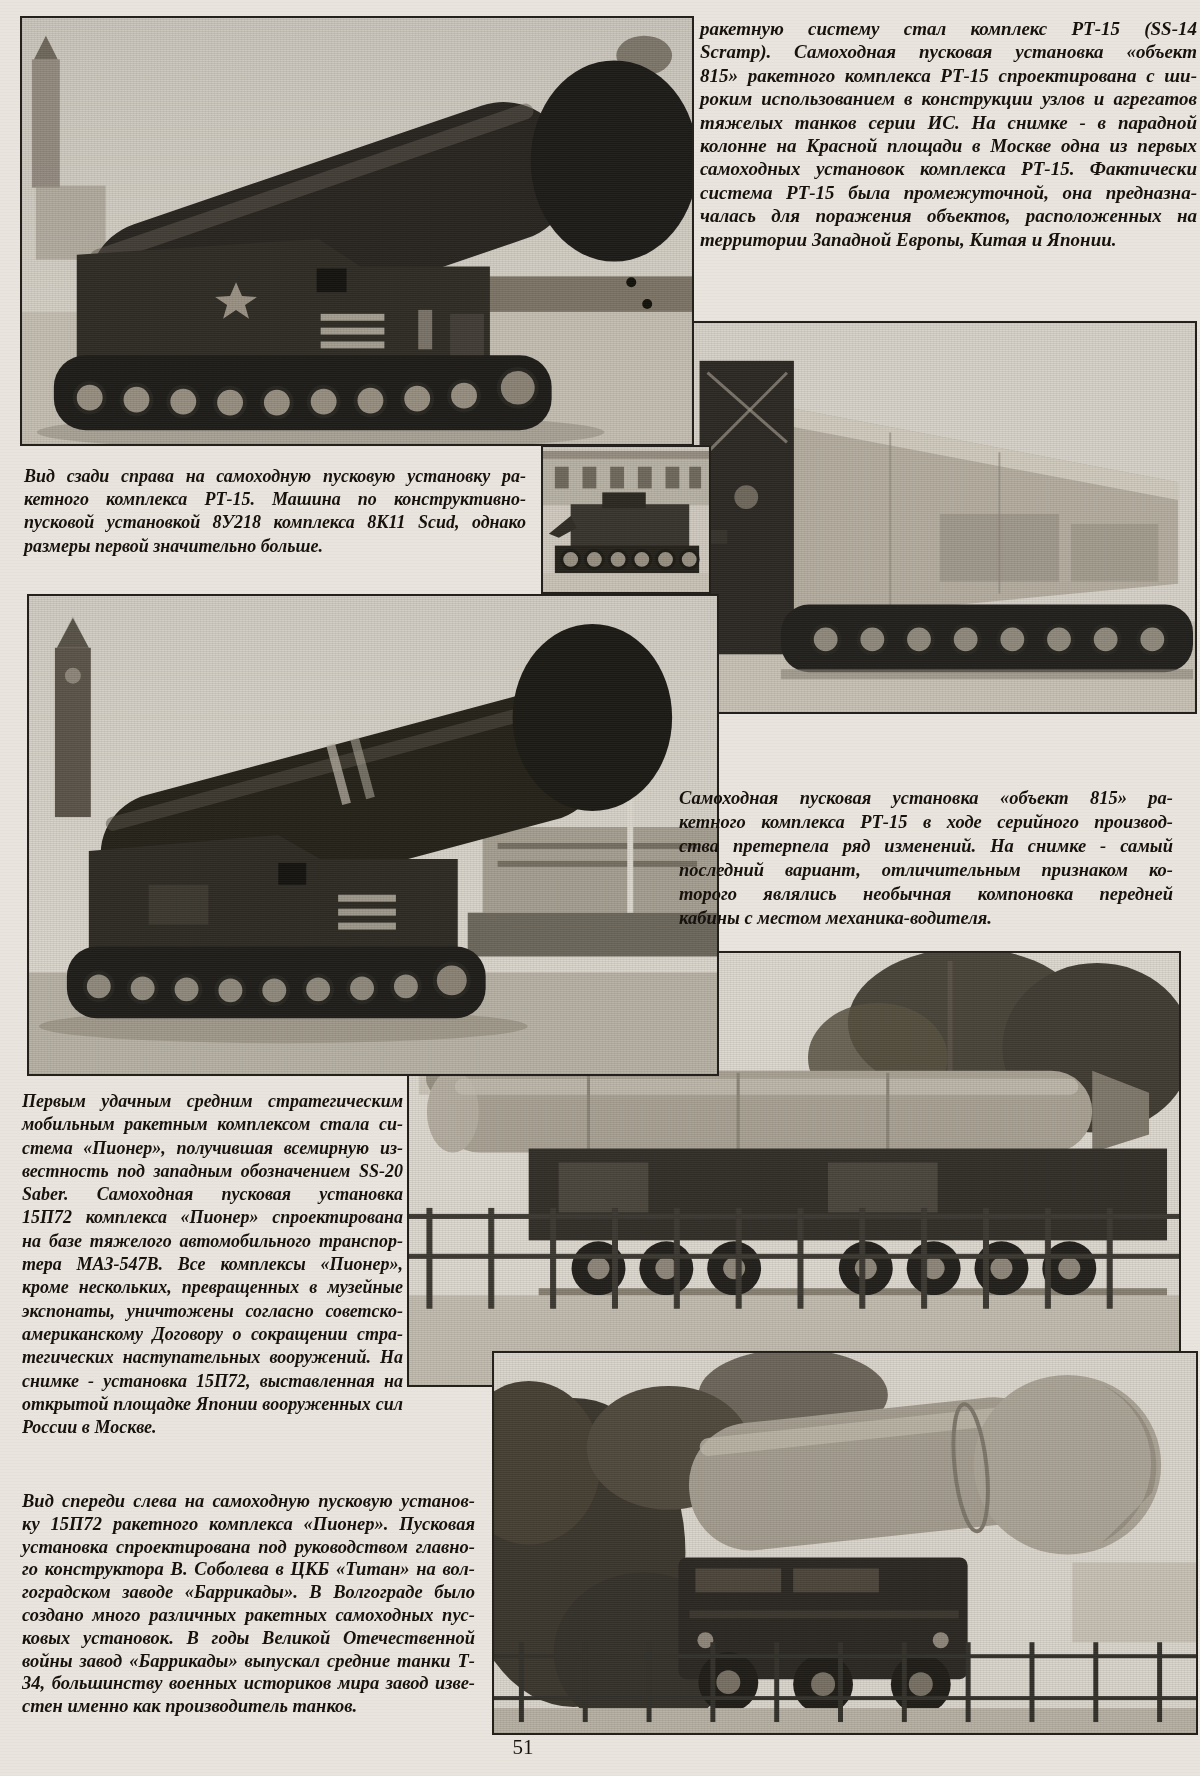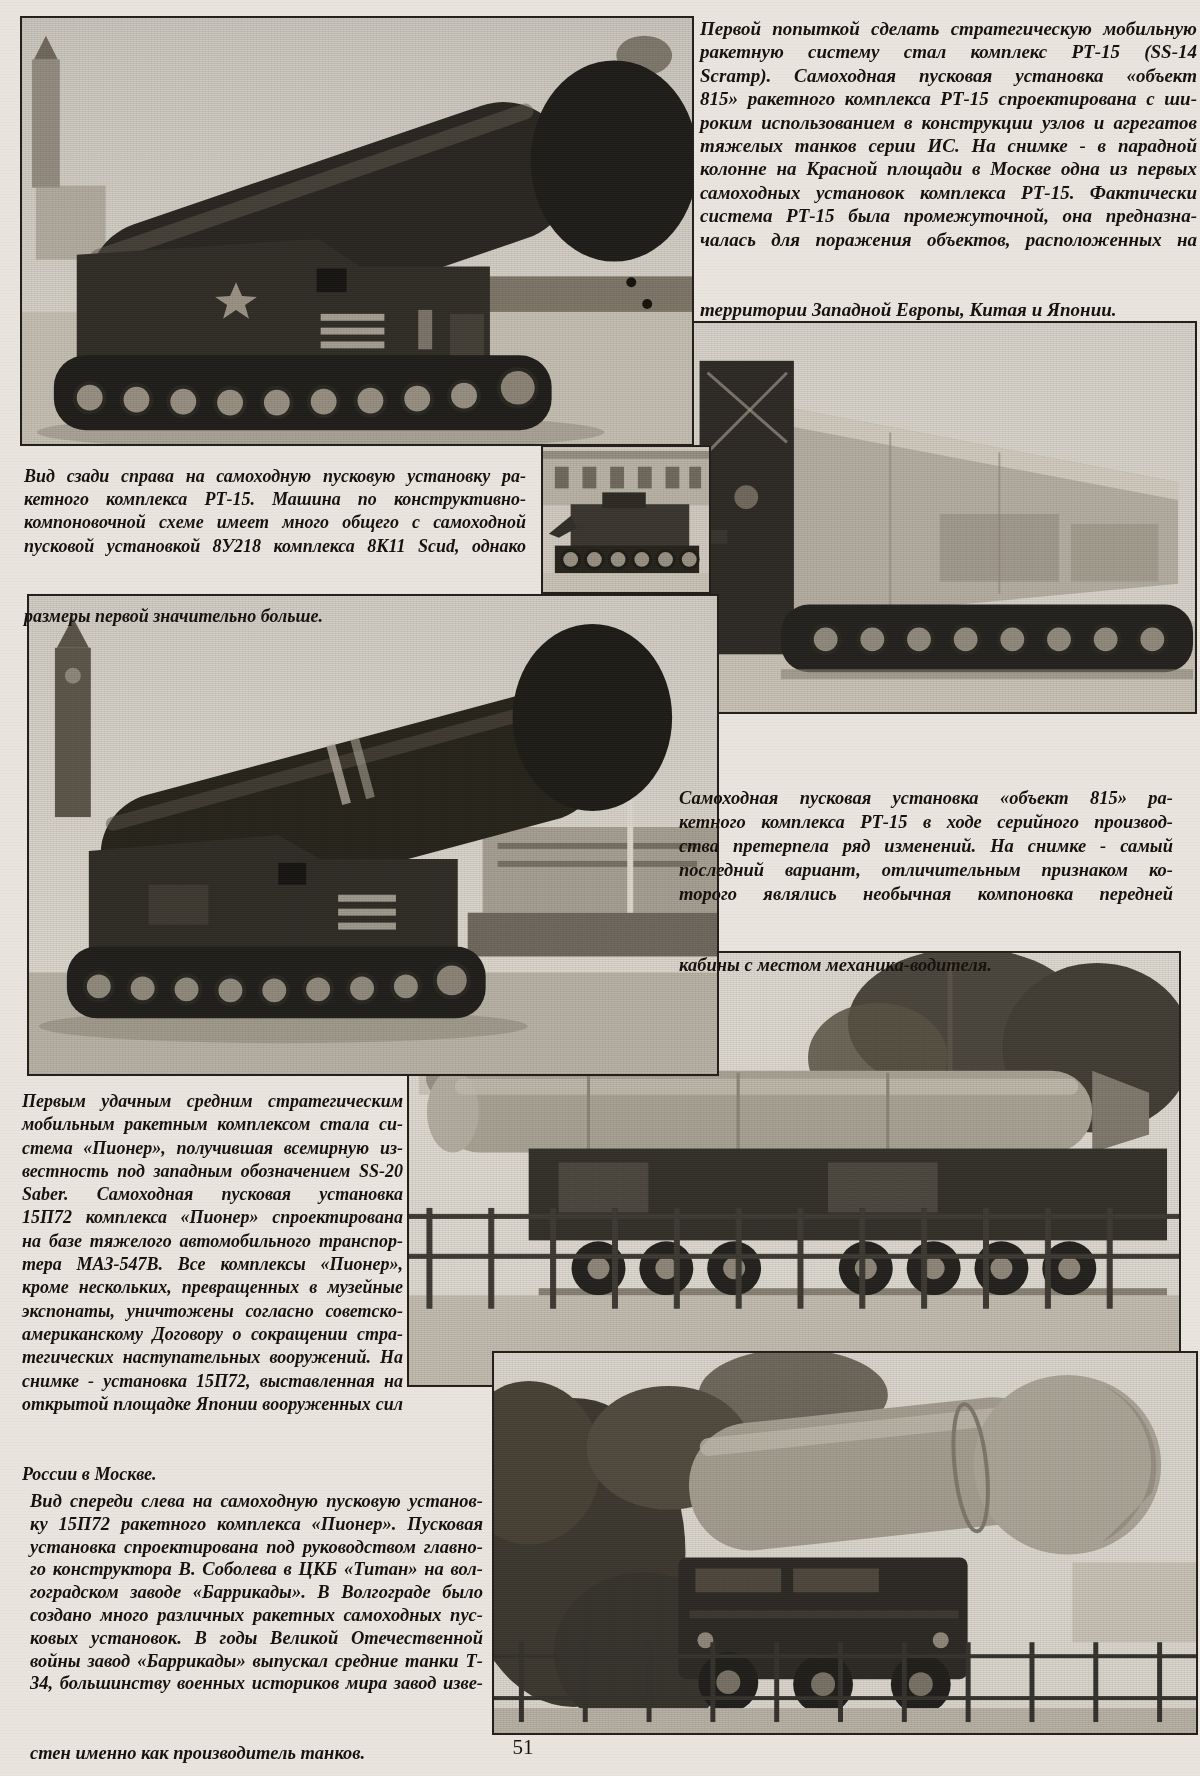--- a/index.html
+++ b/index.html
@@ -19,21 +19,21 @@
     background:
       repeating-linear-gradient(0deg, rgba(30,25,20,0.06) 0 1px, rgba(255,255,255,0.04) 1px 2px),
       repeating-linear-gradient(90deg, rgba(30,25,20,0.04) 0 1px, rgba(255,255,255,0) 1px 3px);
   }
   .photo svg{display:block;width:100%;height:100%;}
   .caption{
     position:absolute;color:#17120d;
     font-weight:bold;font-style:italic;
   }
   .tline{text-align:justify;text-align-last:justify;white-space:nowrap;}
-  .tline:last-child{text-align-last:left;margin-top:47px;}
+  .tline:last-child{text-align-last:left;}
   #caption-intro   {font-size:19px;  line-height:23.4px;}
   #caption-rear    {font-size:18px;line-height:23.2px;}
   #caption-object  {font-size:18.5px;line-height:24px;}
   #caption-pioneer {font-size:18px;  line-height:23.3px;}
   #caption-front   {font-size:18.5px;line-height:22.8px;}
   .pagenum{
     position:absolute;color:#17120d;font-weight:normal;font-style:normal;
     font-size:21px;text-align:center;
   }
 </style>
@@ -327,37 +327,35 @@
       <rect x="409" y="290" width="5" height="80" fill="#32302a"></rect>
         <rect x="473" y="290" width="5" height="80" fill="#32302a"></rect>
       <rect x="537" y="290" width="5" height="80" fill="#32302a"></rect>
         <rect x="601" y="290" width="5" height="80" fill="#32302a"></rect>
       <rect x="665" y="290" width="5" height="80" fill="#32302a"></rect>
     </g>
   </svg>
 </div>
 
 <div id="caption-intro" class="caption" style="left:700px;top:17px;width:497px;">
-    <div class="tline">Первой попыткой сделать стратегическую мобильную</div>
     <div class="tline">ракетную систему стал комплекс РТ-15 (SS-14</div>
     <div class="tline">Scramp). Самоходная пусковая установка «объект</div>
     <div class="tline">815» ракетного комплекса РТ-15 спроектирована с ши-</div>
     <div class="tline">роким использованием в конструкции узлов и агрегатов</div>
     <div class="tline">тяжелых танков серии ИС. На снимке - в парадной</div>
     <div class="tline">колонне на Красной площади в Москве одна из первых</div>
     <div class="tline">самоходных установок комплекса РТ-15. Фактически</div>
     <div class="tline">система РТ-15 была промежуточной, она предназна-</div>
     <div class="tline">чалась для поражения объектов, расположенных на</div>
     <div class="tline">территории Западной Европы, Китая и Японии.</div>
   </div>
 
 <div id="caption-rear" class="caption" style="left:24px;top:465px;width:502px;">
     <div class="tline">Вид сзади справа на самоходную пусковую установку ра-</div>
     <div class="tline">кетного комплекса РТ-15. Машина по конструктивно-</div>
-    <div class="tline">компоновочной схеме имеет много общего с самоходной</div>
     <div class="tline">пусковой установкой 8У218 комплекса 8К11 Scud, однако</div>
     <div class="tline">размеры первой значительно больше.</div>
   </div>
 
 <div id="caption-object" class="caption" style="left:679px;top:786px;width:494px;">
     <div class="tline">Самоходная пусковая установка «объект 815» ра-</div>
     <div class="tline">кетного комплекса РТ-15 в ходе серийного производ-</div>
     <div class="tline">ства претерпела ряд изменений. На снимке - самый</div>
     <div class="tline">последний вариант, отличительным признаком ко-</div>
     <div class="tline">торого являлись необычная компоновка передней</div>
@@ -375,21 +373,21 @@
     <div class="tline">тера МАЗ-547В. Все комплексы «Пионер»,</div>
     <div class="tline">кроме нескольких, превращенных в музейные</div>
     <div class="tline">экспонаты, уничтожены согласно советско-</div>
     <div class="tline">американскому Договору о сокращении стра-</div>
     <div class="tline">тегических наступательных вооружений. На</div>
     <div class="tline">снимке - установка 15П72, выставленная на</div>
     <div class="tline">открытой площадке Японии вооруженных сил</div>
     <div class="tline">России в Москве.</div>
   </div>
 
-<div id="caption-front" class="caption" style="left:30px;top:1490px;width:453px;">
+<div id="caption-front" class="caption" style="left:22px;top:1490px;width:453px;">
     <div class="tline">Вид спереди слева на самоходную пусковую установ-</div>
     <div class="tline">ку 15П72 ракетного комплекса «Пионер». Пусковая</div>
     <div class="tline">установка спроектирована под руководством главно-</div>
     <div class="tline">го конструктора В. Соболева в ЦКБ «Титан» на вол-</div>
     <div class="tline">гоградском заводе «Баррикады». В Волгограде было</div>
     <div class="tline">создано много различных ракетных самоходных пус-</div>
     <div class="tline">ковых установок. В годы Великой Отечественной</div>
     <div class="tline">войны завод «Баррикады» выпускал средние танки Т-</div>
     <div class="tline">34, большинству военных историков мира завод изве-</div>
     <div class="tline">стен именно как производитель танков.</div>

